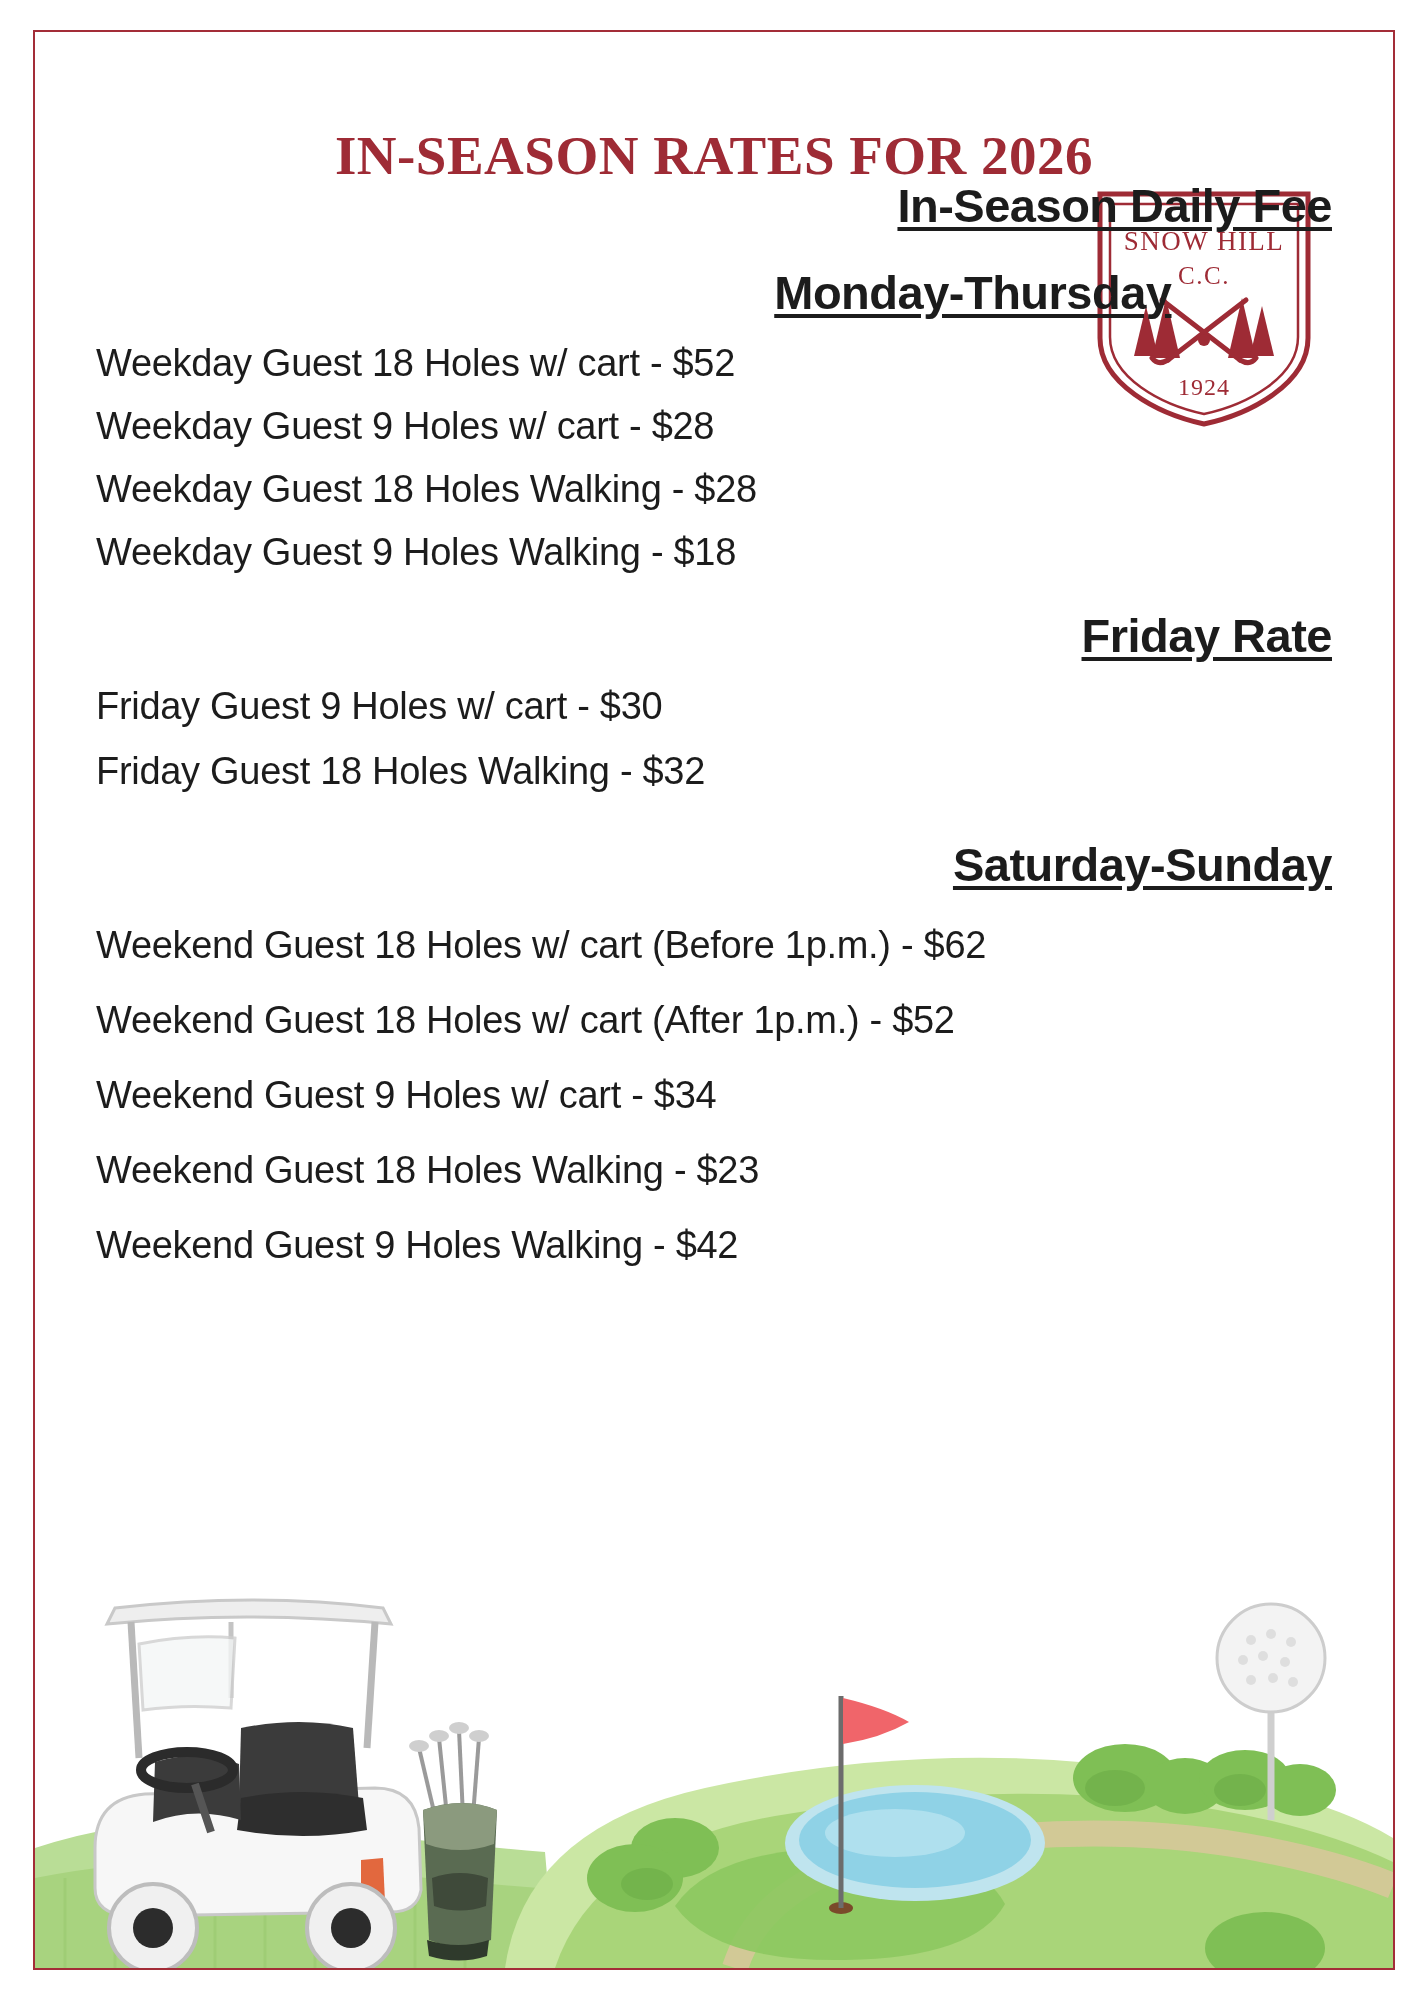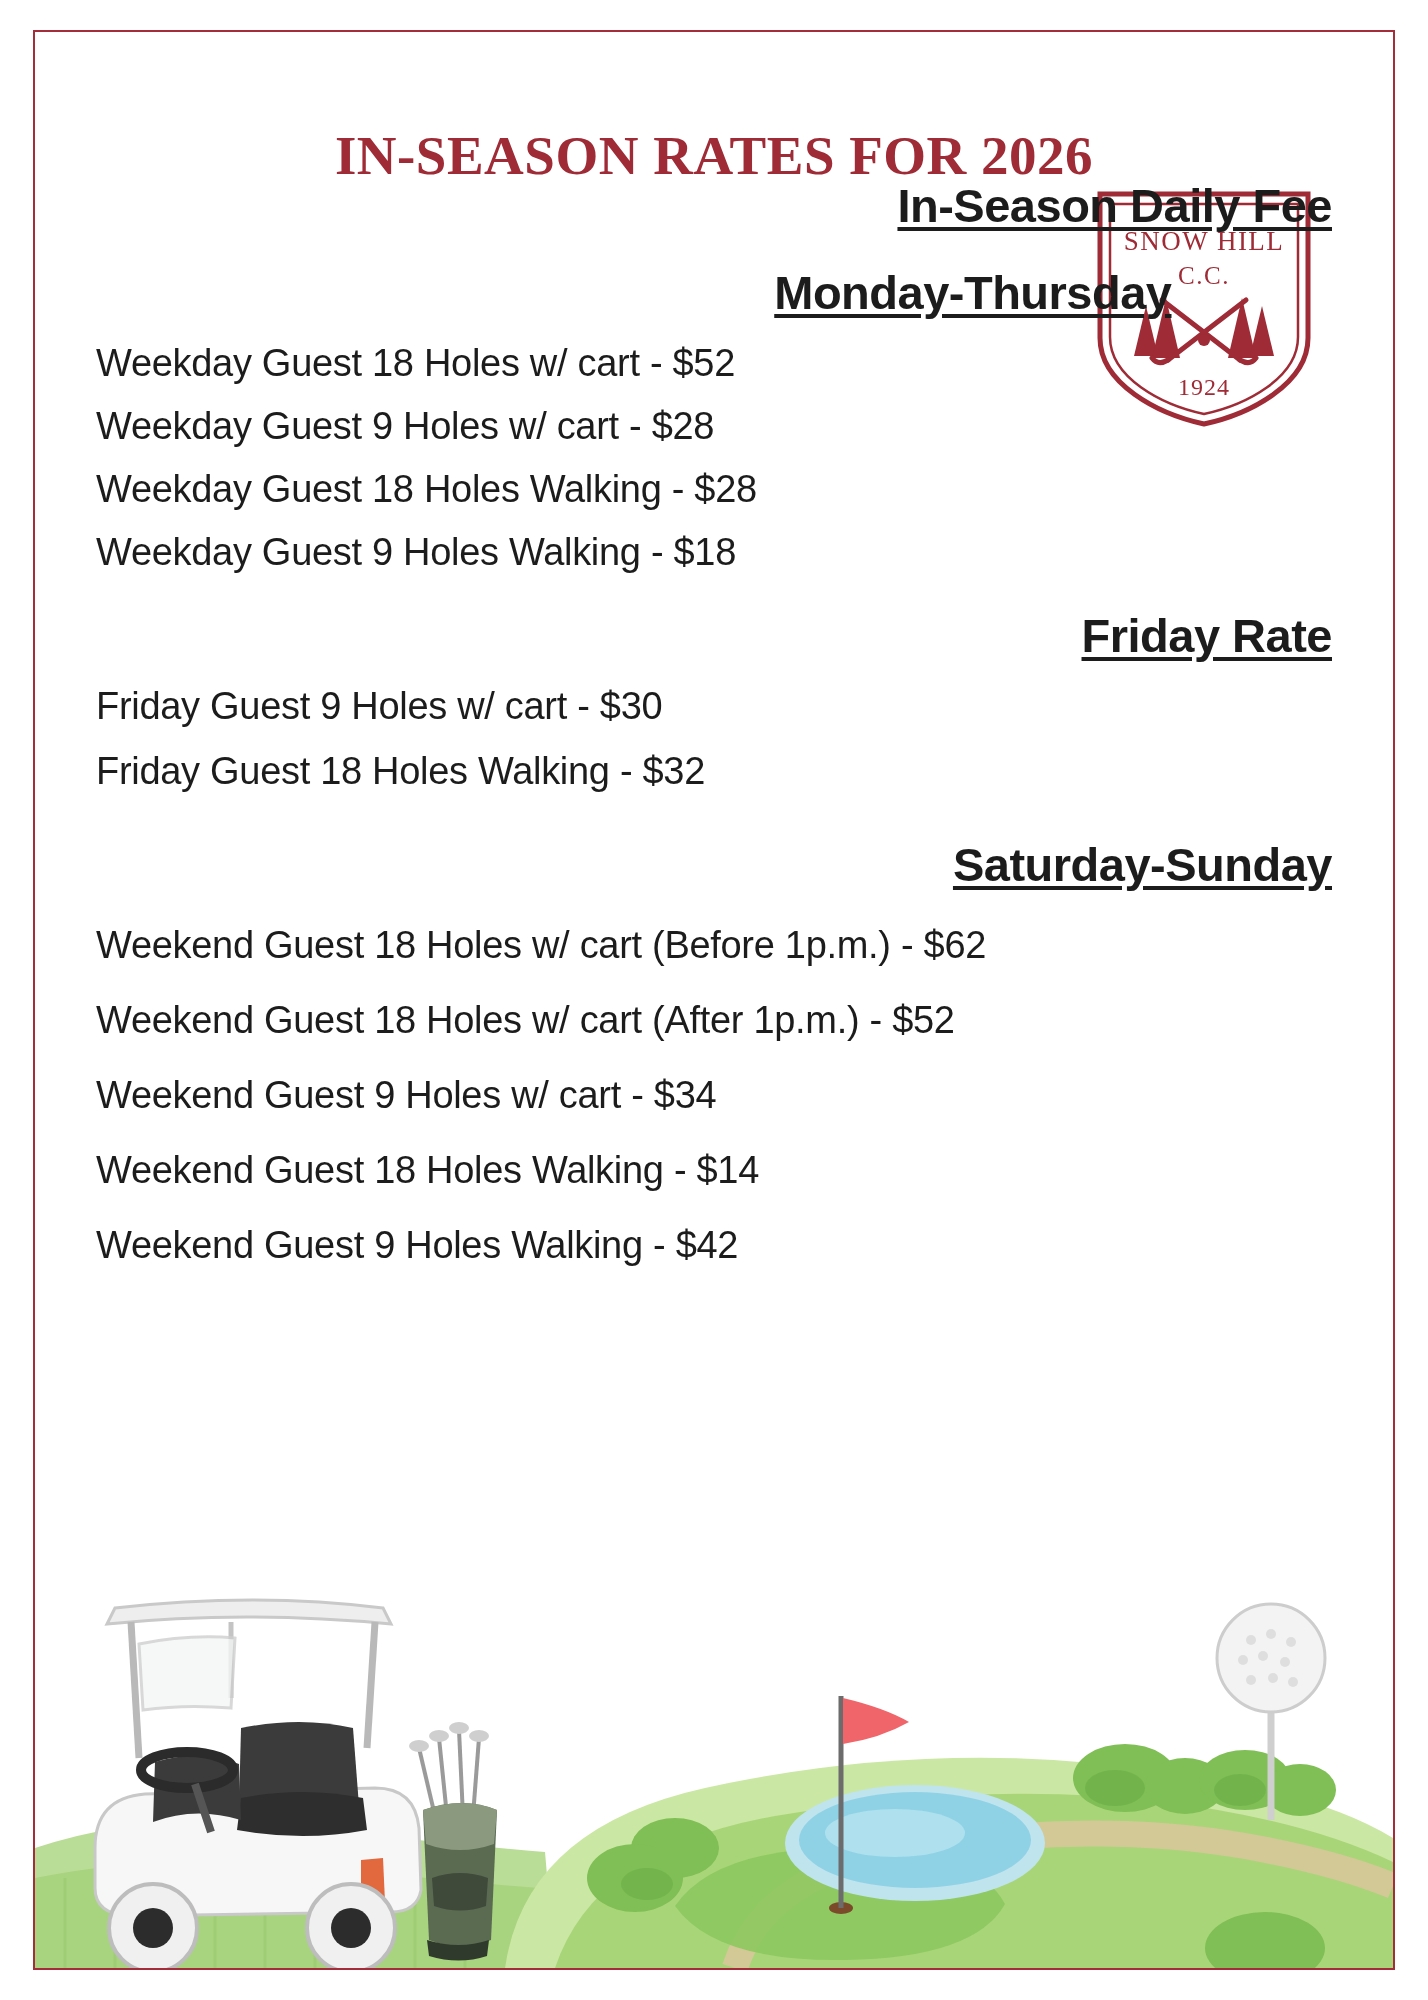--- a/index.html
+++ b/index.html
@@ -167,21 +167,21 @@
     <div class="block-fri">
       <div class="rate-line">Friday Guest 9 Holes w/ cart - $30</div>
       <div class="rate-line">Friday Guest 18 Holes Walking - $32</div>
     </div>
 
     <div class="section-heading-center heading-wk">Saturday-Sunday</div>
     <div class="block-wk">
       <div class="rate-line">Weekend Guest 18 Holes w/ cart (Before 1p.m.) - $62</div>
       <div class="rate-line">Weekend Guest 18 Holes w/ cart (After 1p.m.) - $52</div>
       <div class="rate-line">Weekend Guest 9 Holes w/ cart - $34</div>
-      <div class="rate-line">Weekend Guest 18 Holes Walking - $14</div>
+      <div class="rate-line">Weekend Guest 18 Holes Walking - $23</div>
       <div class="rate-line">Weekend Guest 9 Holes Walking - $42</div>
     </div>
 
   </div>
 
   <div class="art">
     <svg viewBox="0 0 1358 420" width="1358" height="420" xmlns="http://www.w3.org/2000/svg">
 
       <g>
         <path d="M0 300 q120 -40 260 -22 q130 16 250 26 L520 420 L0 420 Z" fill="#b9dd96"></path>

